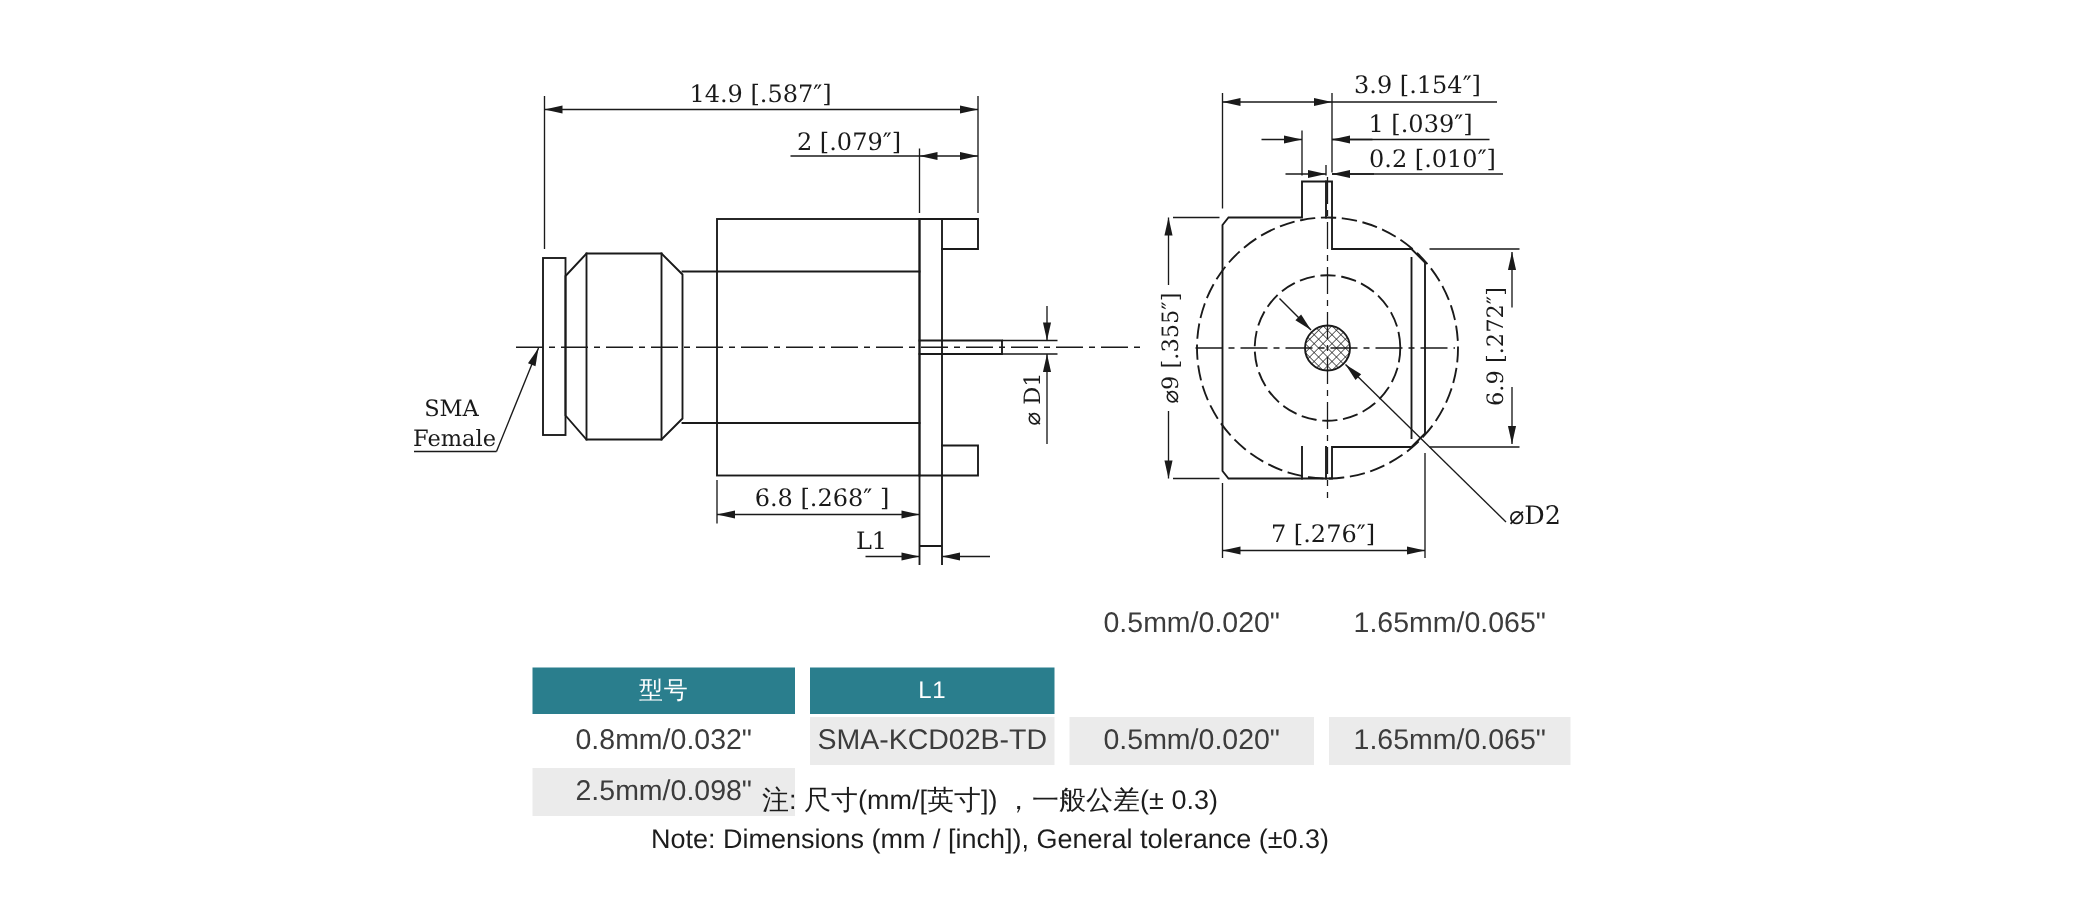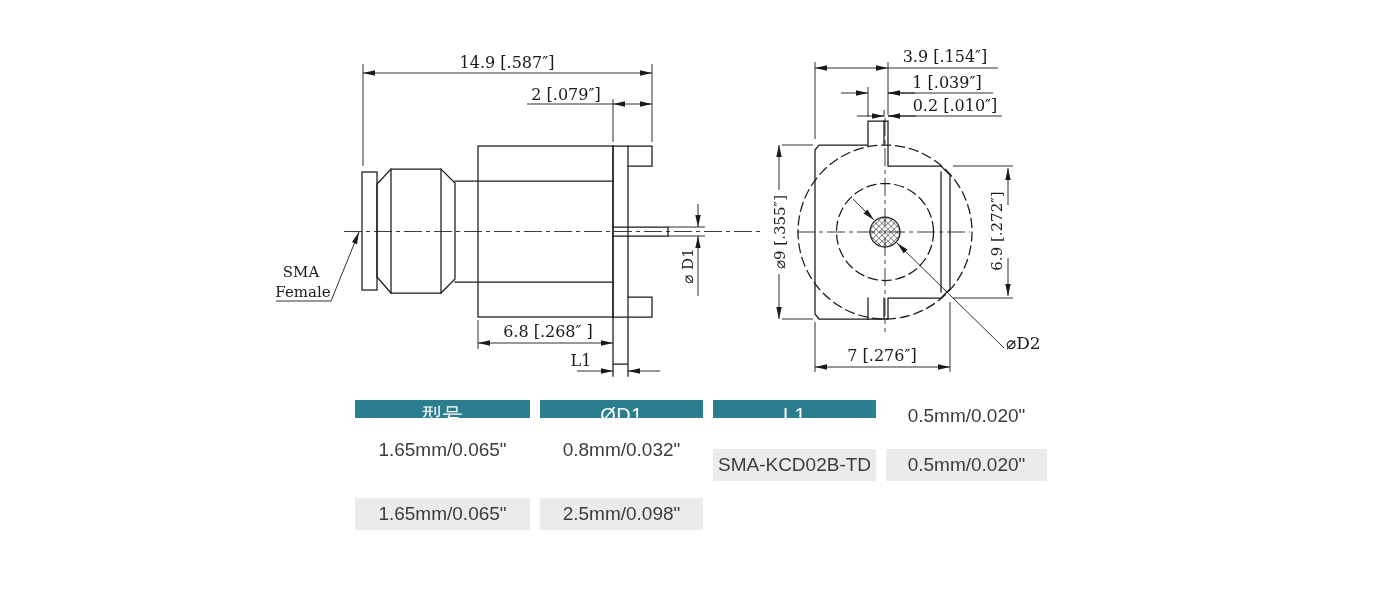--- a/index.html
+++ b/index.html
@@ -28,28 +28,28 @@
   .dash{stroke-dasharray:9 5;}
 
   .spec-table{
     position:absolute;left:355px;top:400px;
     display:grid;
     grid-template-columns:175px 163px 163px 161px;
     column-gap:10px;row-gap:2px;
   }
   .spec-table .th{
     background:var(--teal);color:#ffffff;
-    height:18px;line-height:31px;text-align:center;
-    font-size:20px;letter-spacing:0.5px;
+    height:31px;line-height:31px;text-align:center;
+    font-size:16px;letter-spacing:0.5px;margin-top:45px;
   }
   .spec-table .td{
     height:32px;line-height:32px;text-align:center;
     font-size:19px;color:#3c3c3c;background:#ffffff;
   }
-  .spec-table .alt{background:var(--rowgray);margin-top:15px;}
+  .spec-table .alt{background:var(--rowgray);}
   .notes{
     position:absolute;left:0;top:520px;width:1320px;
     text-align:center;color:#1d1d1d;font-size:18px;line-height:26px;
   }
 </style>
 </head>
 <body>
 
 <div class="stage">
 
@@ -142,27 +142,30 @@
       <text class="dim" x="955" y="111" text-anchor="middle">0.2 [.010″]</text>
       <text class="dim-sm" x="779" y="238" text-anchor="middle" transform="rotate(-90 779 232)">⌀9 [.355″]</text>
       <text class="dim-sm" x="996" y="237" text-anchor="middle" transform="rotate(-90 996 231)">6.9 [.272″]</text>
       <text class="dim" x="882" y="361" text-anchor="middle">7 [.276″]</text>
       <text class="dim-d2" x="1006" y="349">⌀D2</text>
     </g>
   </svg>
 
   <div class="spec-table">
     <div class="th">型号</div>
-    <div class="th">ØD1</div>
     <div class="th">L1</div>
 
     <div class="td">0.5mm/0.020"</div>
     <div class="td">1.65mm/0.065"</div>
     <div class="td">0.8mm/0.032"</div>
 
     <div class="td alt">SMA-KCD02B-TD</div>
     <div class="td alt">0.5mm/0.020"</div>
     <div class="td alt">1.65mm/0.065"</div>
     <div class="td alt">2.5mm/0.098"</div>
   </div>
 
+  <div class="notes">
+    <div>注: 尺寸(mm/[英寸]) ，一般公差(± 0.3)</div>
+    <div>Note: Dimensions (mm / [inch]), General tolerance (±0.3)</div>
+  </div>
 
 </div>
 
 </body></html>

